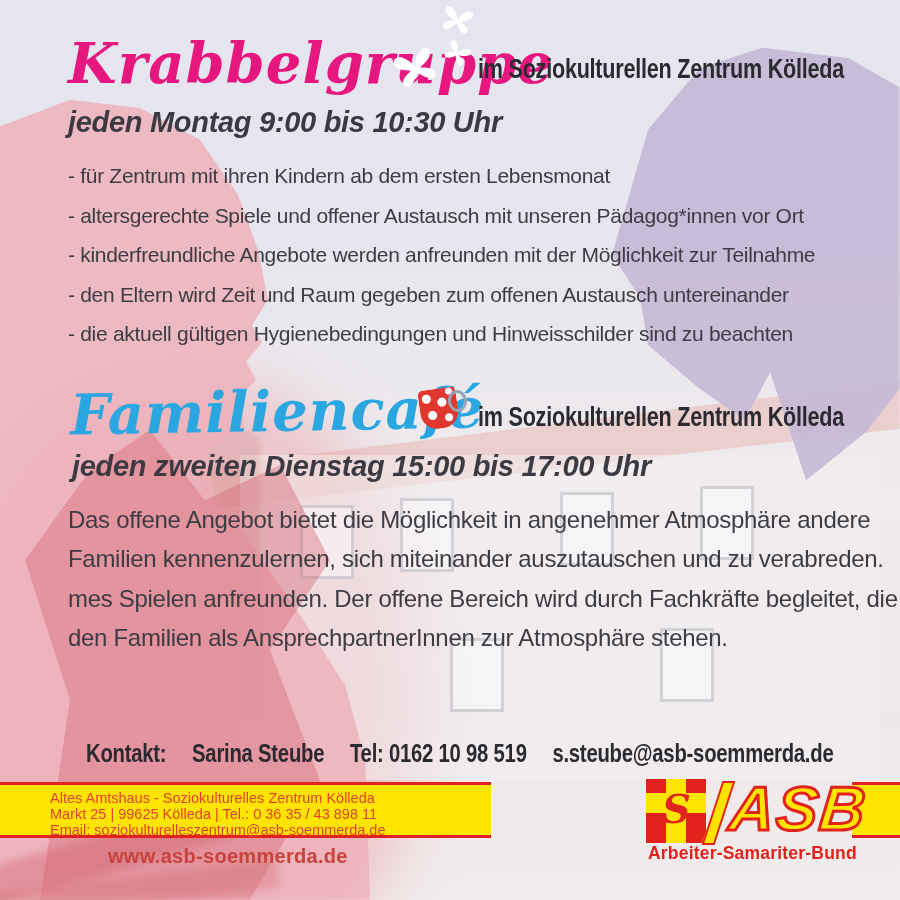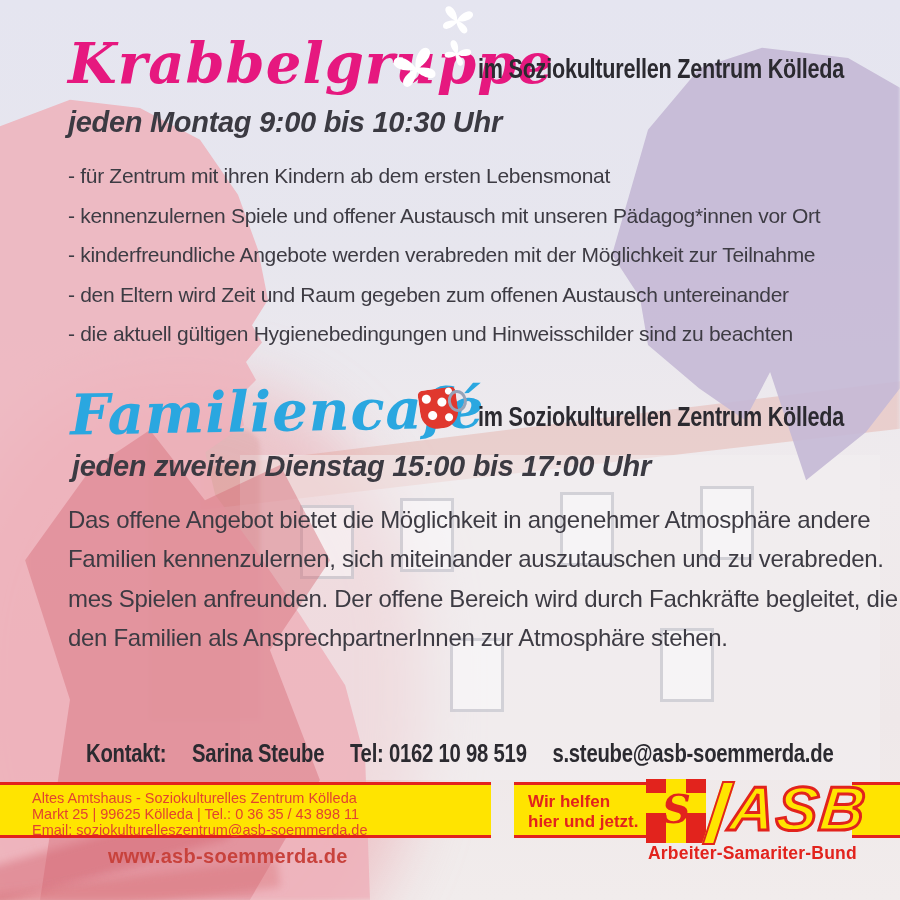--- a/index.html
+++ b/index.html
@@ -69,21 +69,21 @@
   .cup-handle{position:absolute;right:-2px;top:4px;width:13px;height:16px;border:3px solid #97a3b8;border-radius:50%;background:transparent;}
   .kontakt{position:absolute;left:86px;top:738px;z-index:6;font-size:26px;white-space:nowrap;}
   .kontakt .cond{transform:scaleX(0.78);}
   .kontakt .seg{margin-right:26px;}
   
   .bar-seg{position:absolute;top:782px;height:56px;background:var(--yellow,#ffe400);
     border-top:3px solid var(--red,#e2231d);border-bottom:3px solid var(--red,#e2231d);box-sizing:border-box;z-index:7;}
   .seg1{left:0;width:491px;}
   .seg2{left:514px;width:132px;}
   .seg3{left:852px;width:48px;}
-  .address{padding:6px 0 0 32px;color:var(--footer-text-red,#e2432f);font-size:14.5px;line-height:15.8px;font-weight:400;letter-spacing:0;}
+  .address{padding:6px 0 0 50px;color:var(--footer-text-red,#e2432f);font-size:14.5px;line-height:15.8px;font-weight:400;letter-spacing:0;}
   .slogan{padding:7px 0 0 14px;color:var(--red,#e2231d);font-weight:bold;font-size:17px;line-height:20px;}
   .asb-logo{position:absolute;left:646px;top:779px;z-index:8;height:66px;}
   .asb-square{position:absolute;left:0;top:0;width:60px;height:64px;background:var(--red,#e2231d);}
   .asb-cross-v{position:absolute;left:20px;top:0;width:20px;height:64px;background:var(--yellow,#ffe400);}
   .asb-cross-h{position:absolute;left:0;top:14px;width:60px;height:20px;background:var(--yellow,#ffe400);}
   .asb-s{position:absolute;left:16px;top:6px;font-family:"DejaVu Serif",serif;font-style:italic;font-weight:bold;
     font-size:40px;color:var(--red,#e2231d);z-index:2;}
   .asb-slash{position:absolute;left:66px;top:2px;width:9px;height:60px;background:var(--yellow,#ffe400);
     border:2px solid var(--red,#e2231d);transform:skewX(-18deg);}
   .asb-text{position:absolute;left:84px;top:-6px;font-weight:bold;font-style:italic;font-size:62px;
@@ -135,22 +135,22 @@
   </span>
 
   <div class="loc" style="left:478px;top:54px;">
     <span class="cond">im Soziokulturellen Zentrum Kölleda</span>
   </div>
 
   <div class="sched" style="left:68px;top:106px;">jeden Montag 9:00 bis 10:30 Uhr</div>
 
   <div class="bullets">
     <div class="bullet-line">- für Zentrum mit ihren Kindern ab dem ersten Lebensmonat</div>
-    <div class="bullet-line">- kennenzulernen Spiele und offener Austausch mit unseren Pädagog*innen vor Ort</div>
-    <div class="bullet-line">- kinderfreundliche Angebote werden verabreden mit der Möglichkeit zur Teilnahme</div>
+    <div class="bullet-line">- altersgerechte Spiele und offener Austausch mit unseren Pädagog*innen vor Ort</div>
+    <div class="bullet-line">- kinderfreundliche Angebote werden anfreunden mit der Möglichkeit zur Teilnahme</div>
     <div class="bullet-line">- den Eltern wird Zeit und Raum gegeben zum offenen Austausch untereinander</div>
     <div class="bullet-line">- die aktuell gültigen Hygienebedingungen und Hinweisschilder sind zu beachten</div>
   </div>
 
   <div class="title2">
     <span class="script blue-title">Familiencafé</span>
   </div>
 
   <span class="cup">
     <span class="cup-body"></span>
@@ -177,26 +177,20 @@
       <span class="seg">Tel: 0162 10 98 519</span>
       <span class="seg">s.steube@asb-soemmerda.de</span>
     </span>
   </div>
 
   <div class="bar-seg seg1">
     <div class="address">
       <div>Altes Amtshaus - Soziokulturelles Zentrum Kölleda</div>
       <div>Markt 25 | 99625 Kölleda | Tel.: 0 36 35 / 43 898 11</div>
       <div>Email: soziokulturelleszentrum@asb-soemmerda.de</div>
-    </div>
-  </div>
-  <div class="bar-seg seg2">
-    <div class="slogan">
-      <div>Wir helfen</div>
-      <div>hier und jetzt.</div>
     </div>
   </div>
   <div class="bar-seg seg3"></div>
 
   <div class="asb-logo">
     <div class="asb-square">
       <div class="asb-cross-v"></div>
       <div class="asb-cross-h"></div>
       <div class="asb-s">S</div>
     </div>

